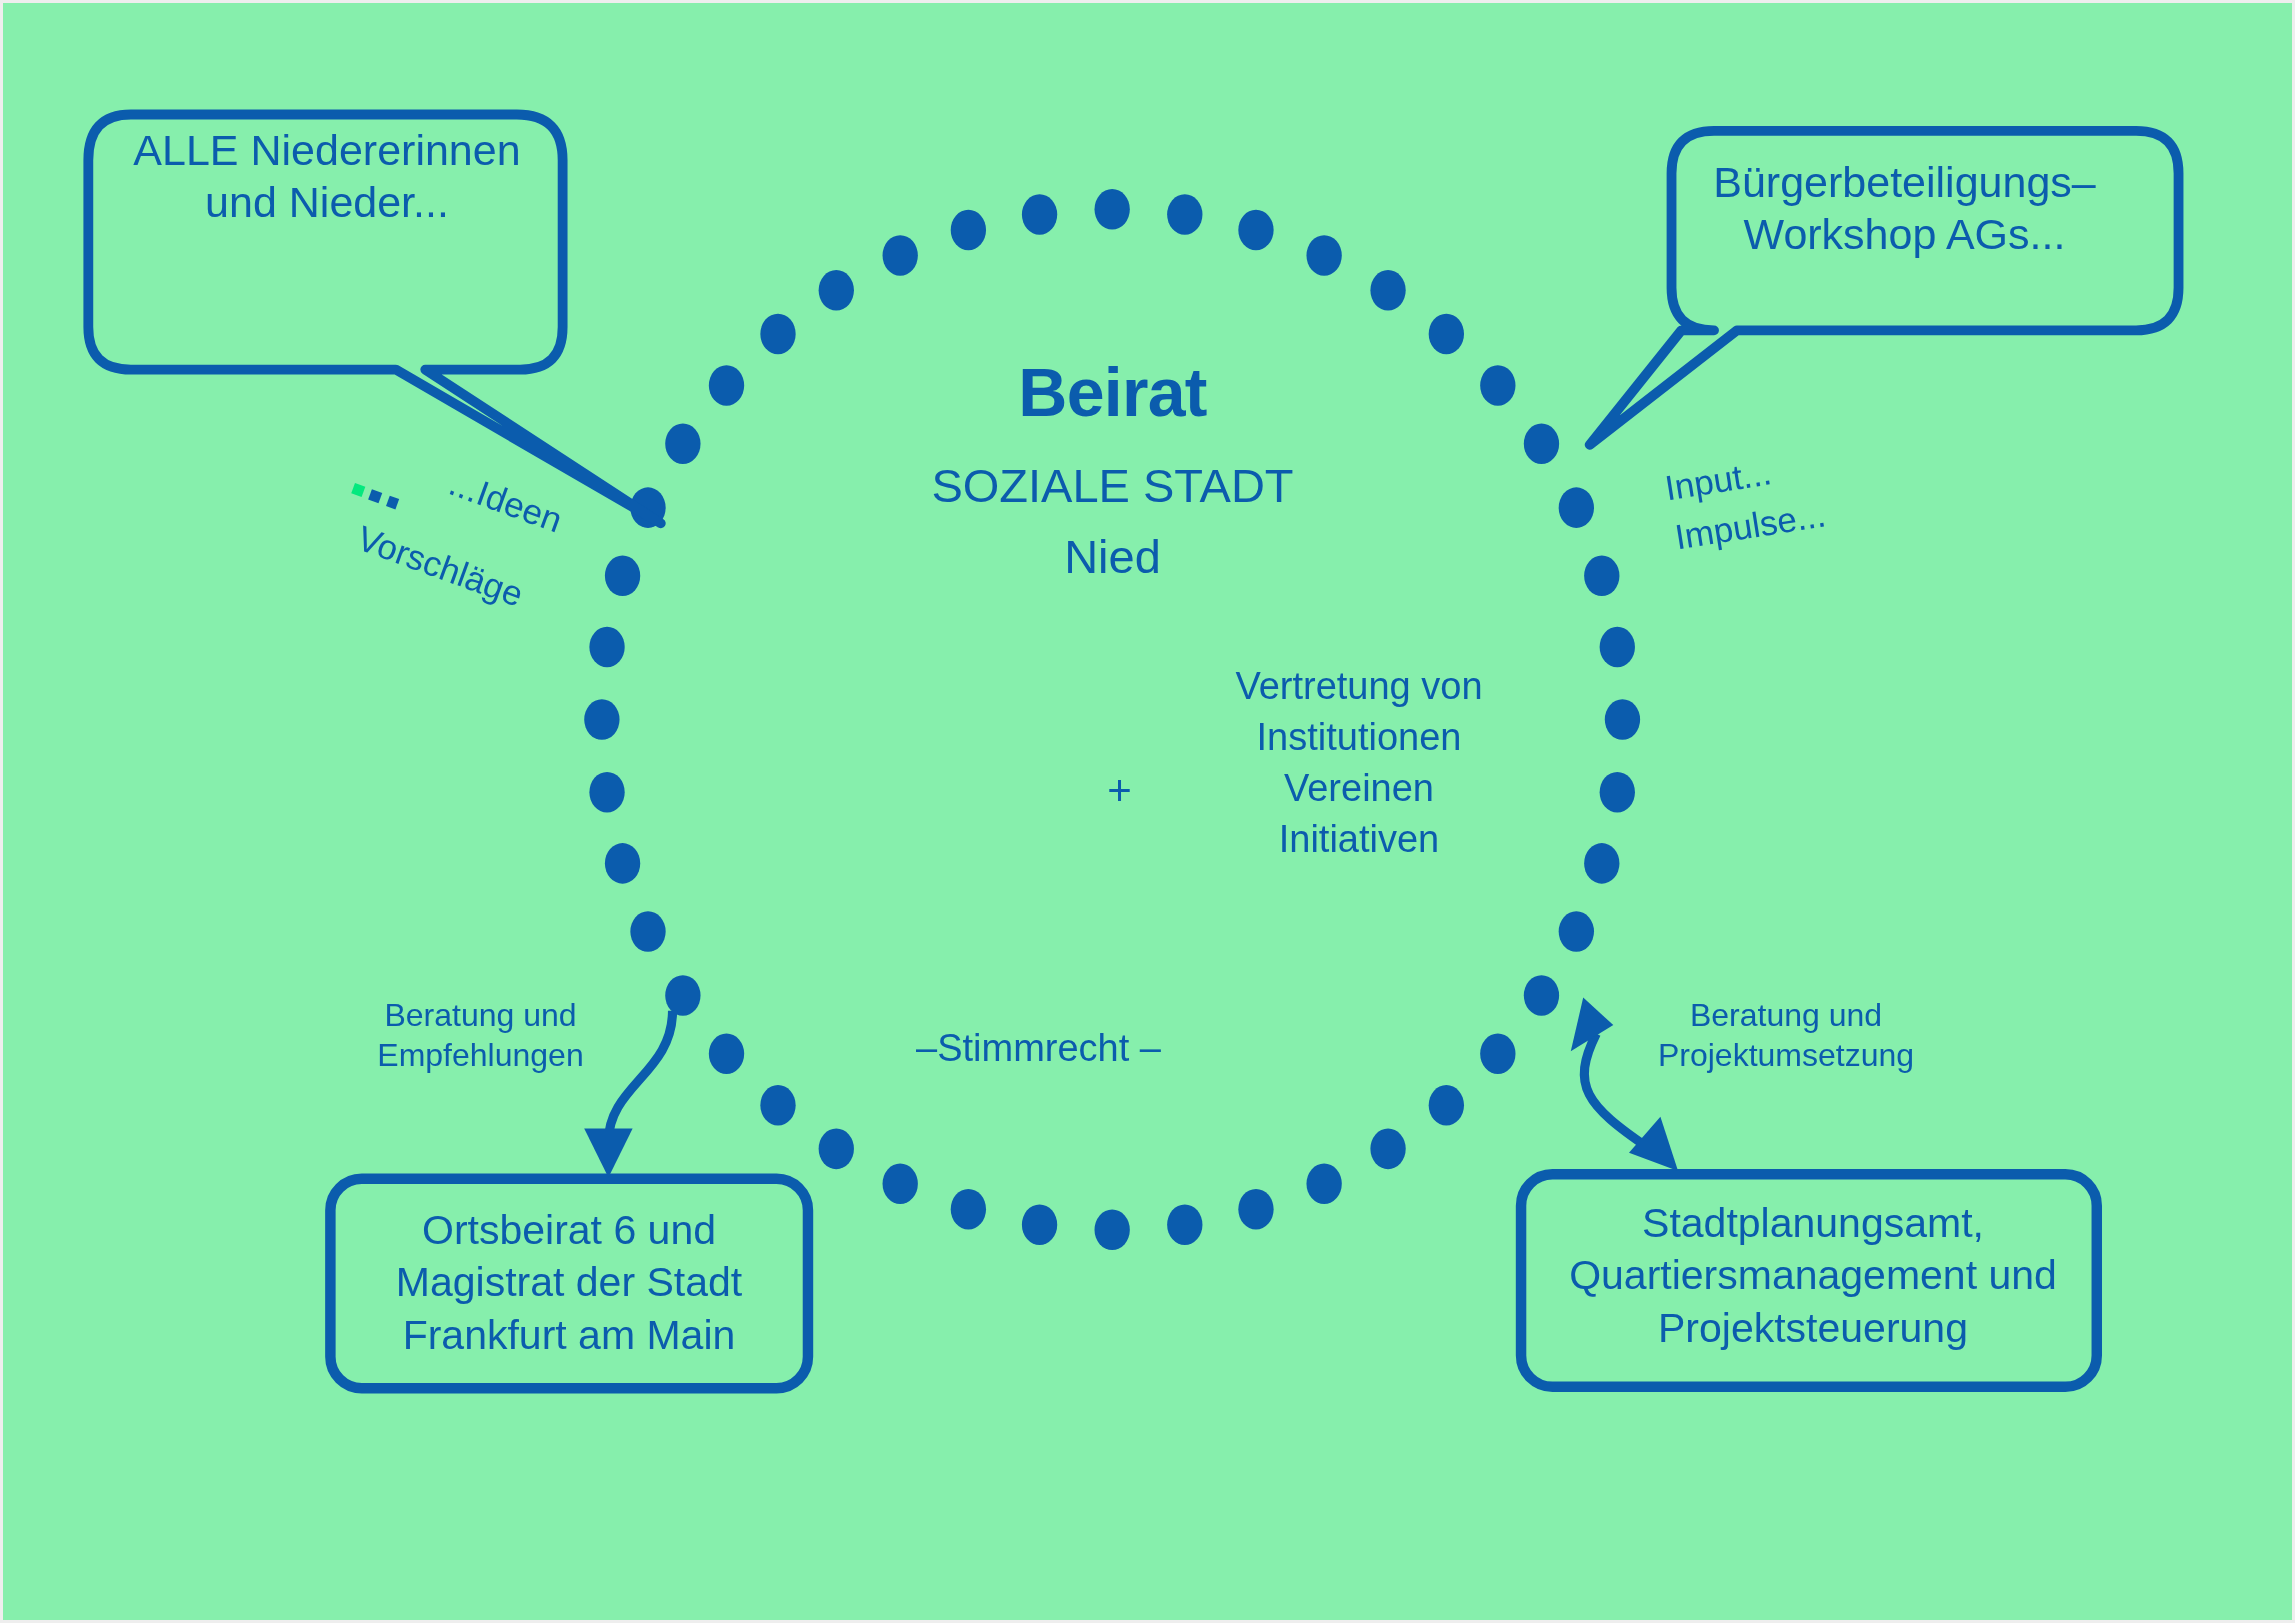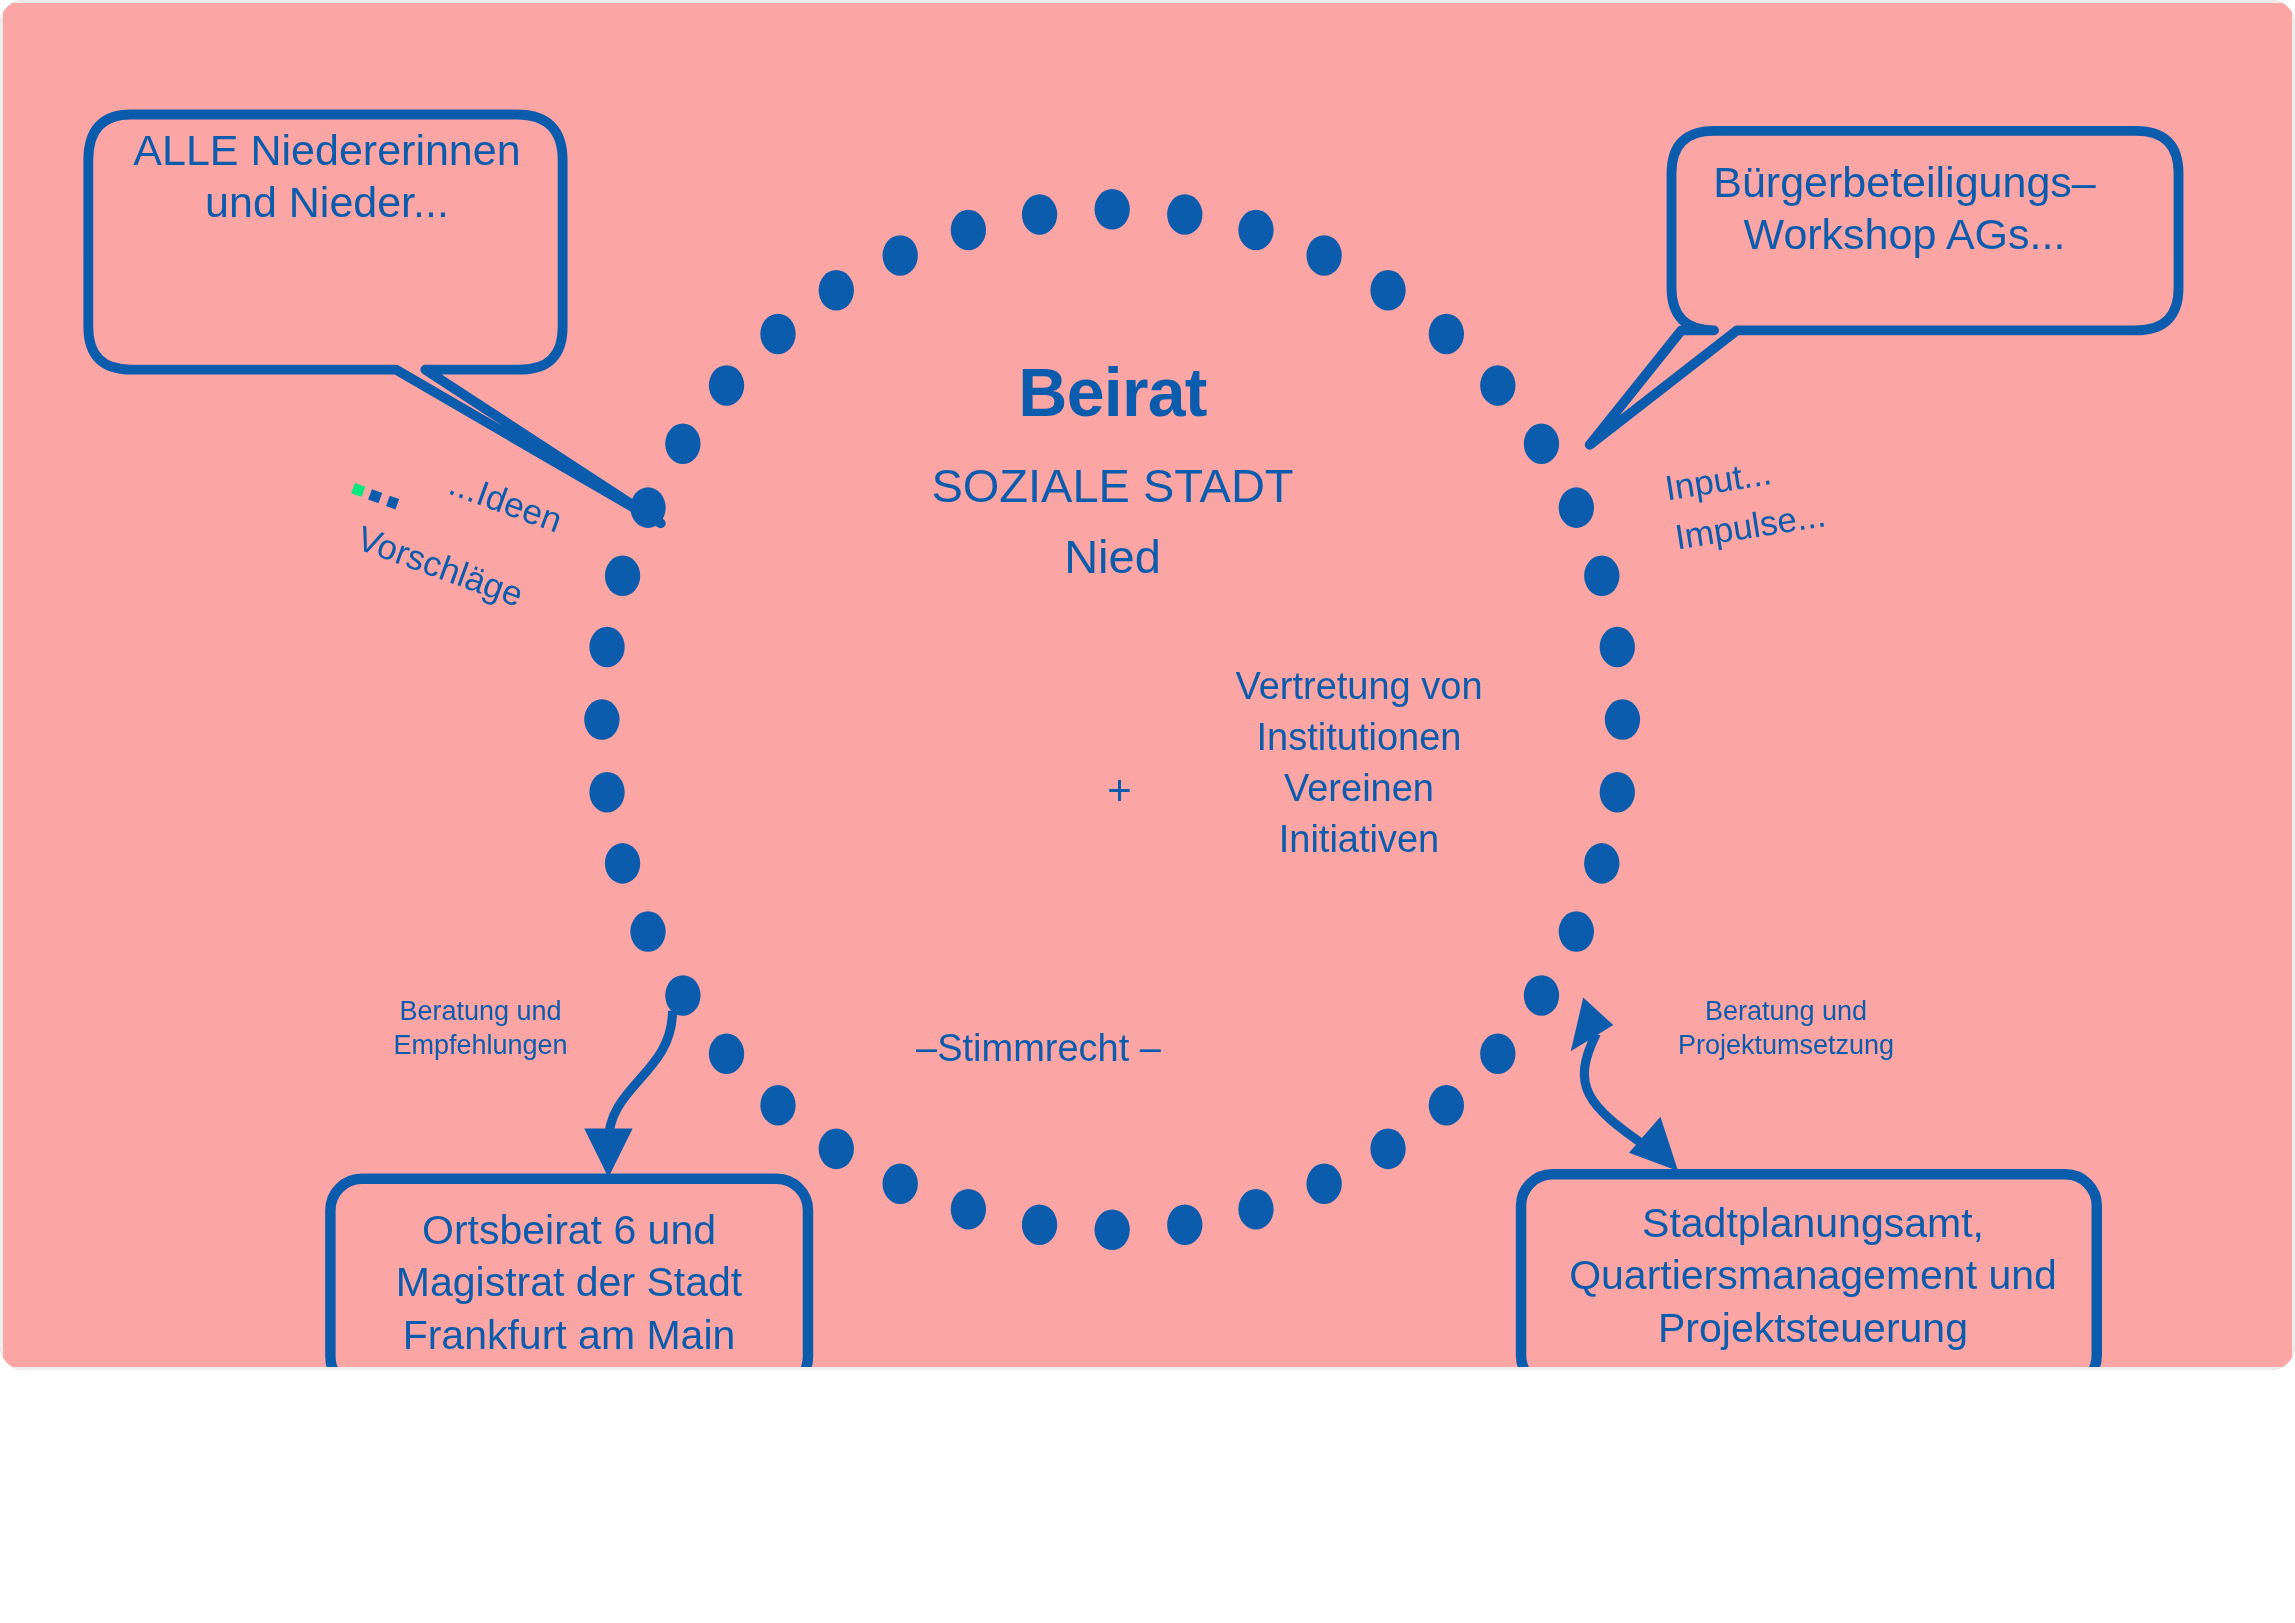--- a/index.html
+++ b/index.html
@@ -3,26 +3,25 @@
 <meta charset="utf-8">
 <style>
   html, body {
     margin: 0;
     padding: 0;
     background: #ffffff;
   }
   #canvas {
     position: relative;
     width: 2295px;
-    height: 1370px;
-    background: #fca5a5;
+    height: 1623px;
+    background: #86efac;
     overflow: hidden;
     font-family: "Liberation Sans", sans-serif;
     color: #0b5cad;
-    border-radius: 24px;
   }
   .frame-edge {
     position: absolute;
     inset: 0;
     border: 3.9px solid #eeeeee;
     box-sizing: border-box;
     pointer-events: none;
   }
   svg.layer {
     position: absolute;
@@ -115,21 +114,21 @@
     transform: rotate(-9deg);
     transform-origin: left top;
   }
   #annot-impulse {
     left: 1672px; top: 517px;
     transform: rotate(-9deg);
     transform-origin: left top;
   }
   .arrow-label {
     position: absolute;
-    font-size: 27px;
+    font-size: 32px;
     line-height: 1.25;
     text-align: center;
   }
   #label-left-arrow  { left: 340px;  top: 995px; width: 281px; }
   #label-right-arrow { left: 1629px; top: 995px; width: 314px; }
 
   
   .box-text {
     position: absolute;
     text-align: center;

